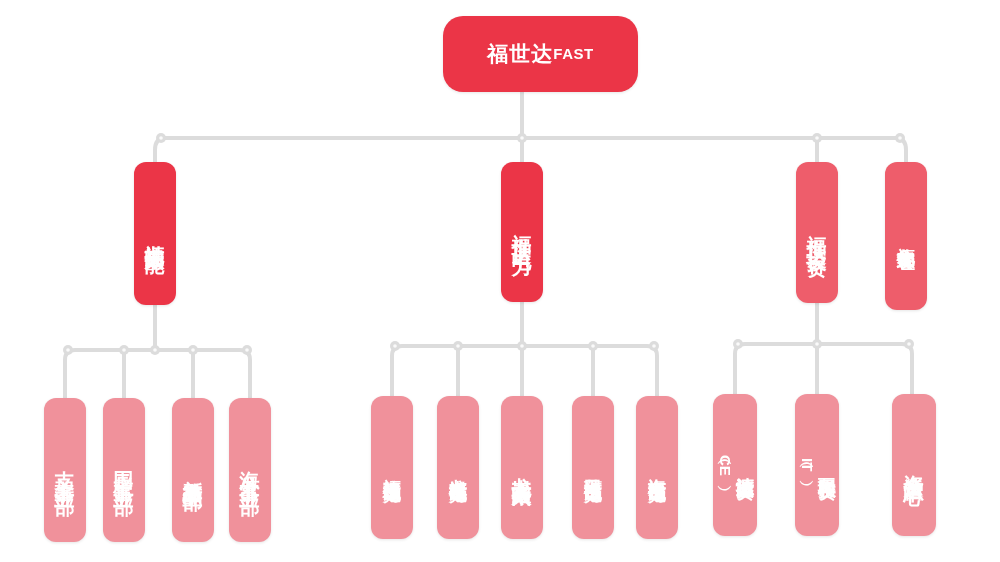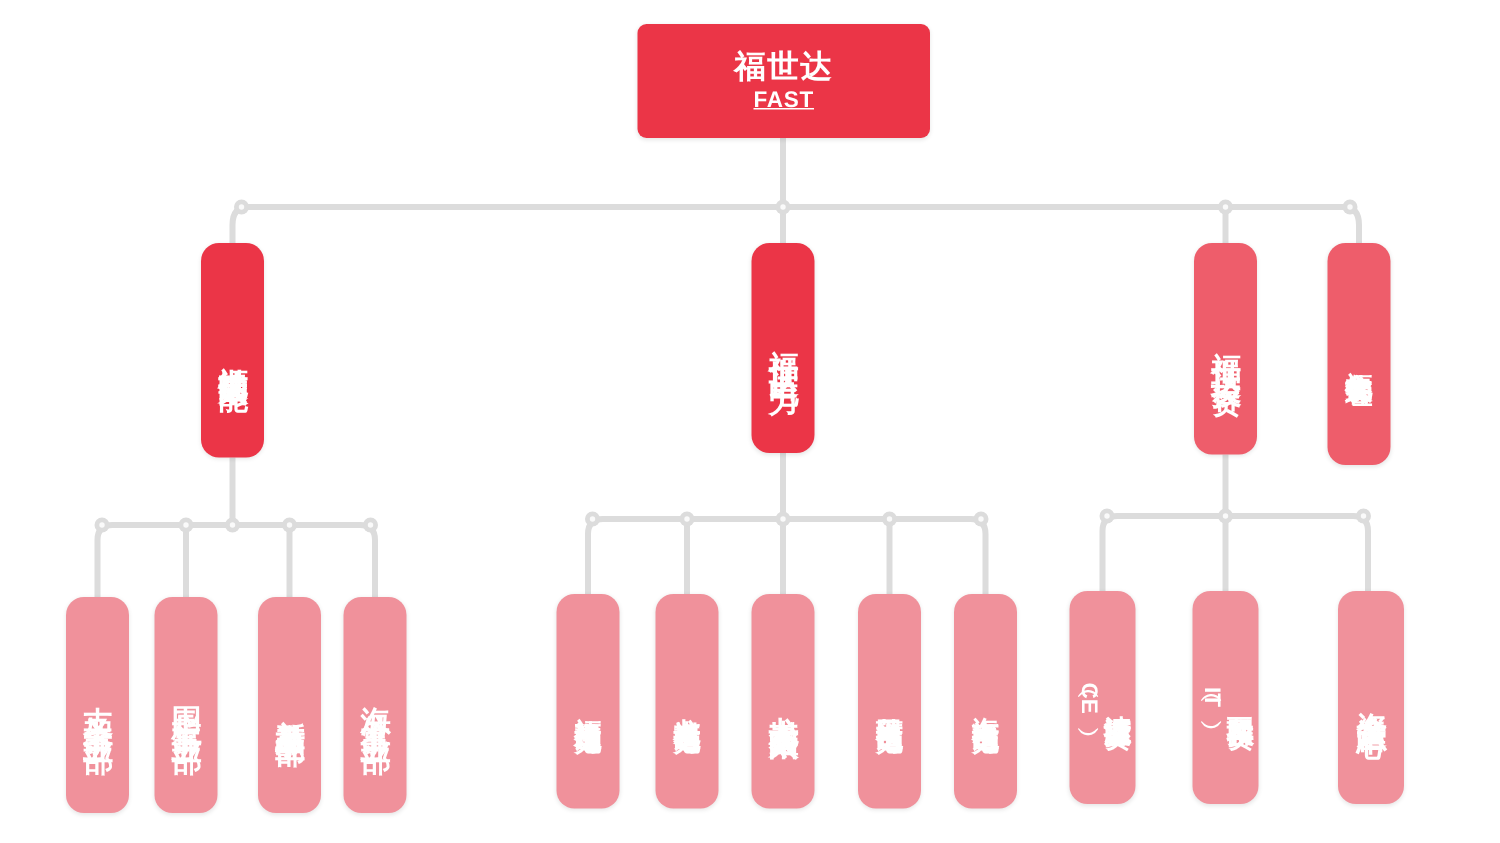--- a/index.html
+++ b/index.html
@@ -7,23 +7,23 @@
   #wires{position:absolute;left:0;top:0;z-index:0;}
   .node{
     position:absolute;z-index:1;box-sizing:border-box;
     display:flex;align-items:center;justify-content:center;
     color:#ffffff;font-weight:bold;text-align:center;
     border-radius:12px;box-shadow:0 1px 3px rgba(0,0,0,0.10);
   }
   .strong{background:#eb3547;}
   .light{background:#ee5d6b;}
   .pink{background:#f0919b;}
-  .root{border-radius:6px;flex-direction:column;line-height:1.25;}
+  .root{border-radius:20px;flex-direction:row;line-height:1.25;margin-left:18px;}
   .root-title{font-size:21px;letter-spacing:1px;}
-  .root-subtitle{font-size:15px;letter-spacing:0.5px;text-decoration:underline;}
+  .root-subtitle{font-size:15px;letter-spacing:0.5px;}
   .vt{writing-mode:vertical-rl;text-orientation:mixed;line-height:1;}
   .t5{font-size:20px;letter-spacing:6px;}
   .t6{font-size:20px;letter-spacing:2px;}
   .t7{font-size:18px;letter-spacing:1px;}
   .cols{writing-mode:vertical-rl;text-orientation:mixed;line-height:1;}
   .col{display:block;text-align:center;line-height:19px;}
   .col-main{font-size:18px;letter-spacing:1px;}
   .col-sub{font-size:15px;letter-spacing:0;}
   .wire{stroke:#dcdcdc;stroke-width:4;fill:none;}
   .dot{fill:#dcdcdc;}

